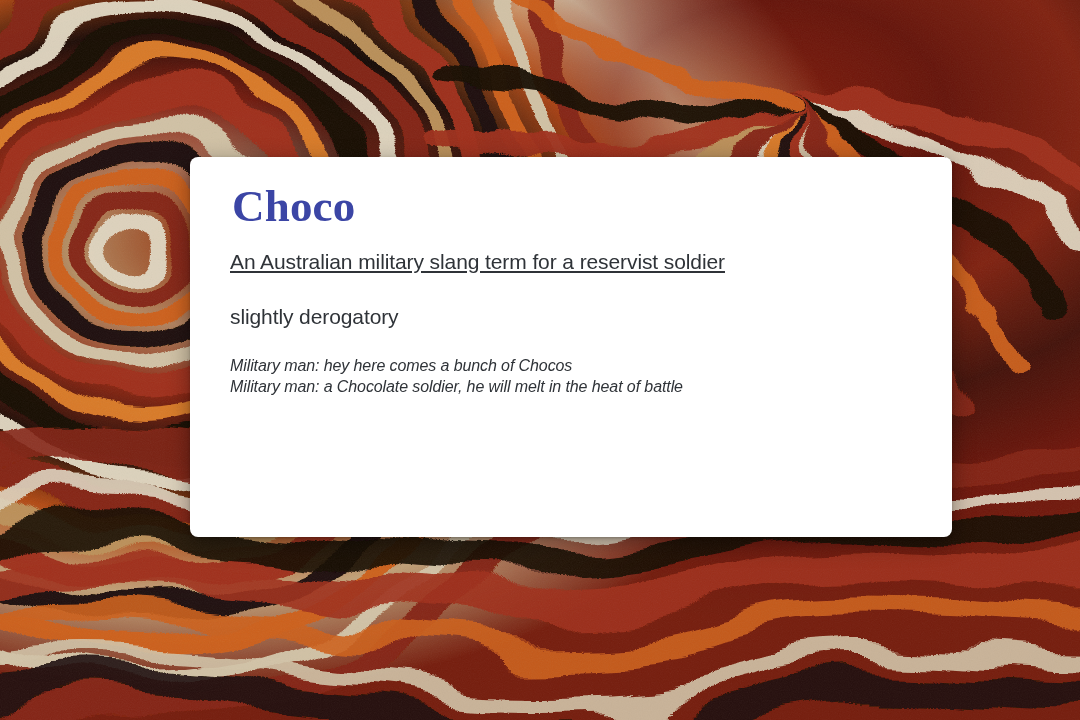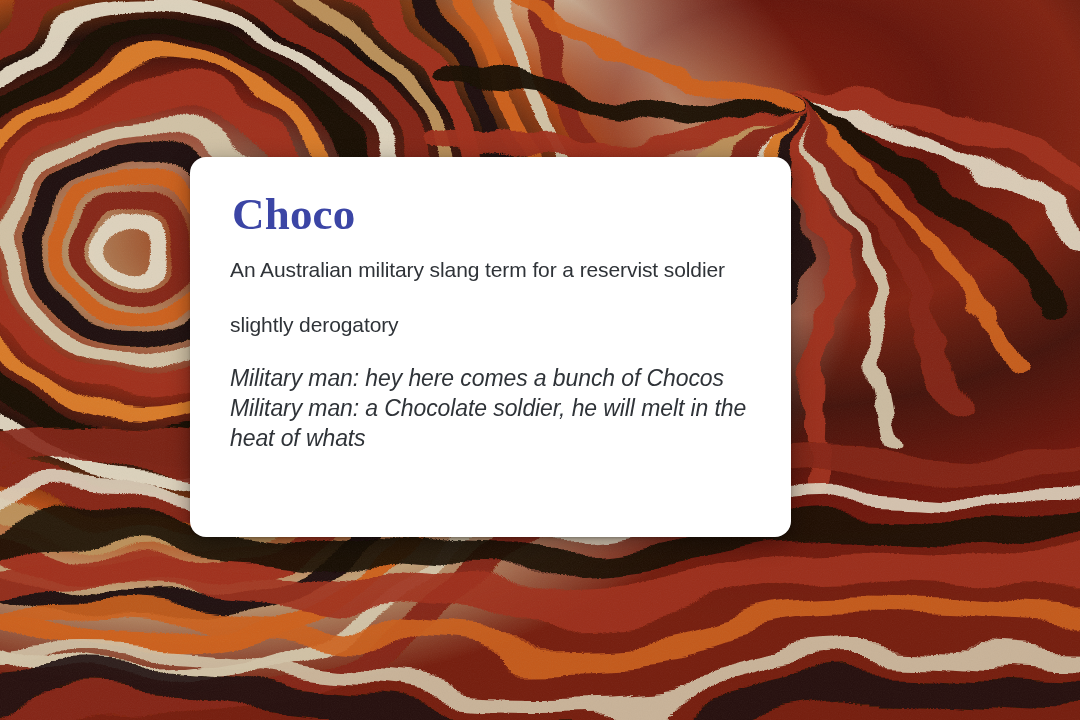--- a/index.html
+++ b/index.html
@@ -33,27 +33,27 @@
     width: 1088px;
     height: 728px;
     display: block;
   }
 
   
   #card {
     position: absolute;
     left: 190px;
     top: 157px;
-    width: 601px;
+    width: 762px;
     height: 380px;
     background: #ffffff;
-    border-radius: 16px;
+    border-radius: 8px;
     box-shadow: 0 6px 22px rgba(0,0,0,0.38), 0 1px 3px rgba(0,0,0,0.22);
     box-sizing: border-box;
-    padding: 34px 34px 18px 40px;
+    padding: 26px 34px 18px 40px;
     overflow: hidden;
   }
 
   #card-title {
     font-family: "Liberation Serif", serif;
     font-weight: bold;
     font-size: 45px;
     line-height: 1.06;
     color: #3b45a5;
     letter-spacing: 0.2px;
@@ -66,30 +66,31 @@
     color: #2f3338;
     font-size: 21px;
     line-height: 1.28;
     margin: 0;
     letter-spacing: -0.1px;
   }
 
   #definition-text {
     margin-top: 18px;
     max-width: 525px;
+    text-decoration: underline;
   }
 
   #tone-note {
     margin-top: 28px;
   }
 
   #example-block {
     margin-top: 26px;
     font-style: italic;
-    font-size: 23px;
+    font-size: 16px;
     line-height: 1.30;
     color: #2f3338;
     letter-spacing: -0.1px;
   }
   #example-block .ex-line {
     display: block;
     white-space: normal;
   }
 </style>
 </head>
@@ -202,18 +203,18 @@
   <div id="card">
 
     <h1 id="card-title">Choco</h1>
 
     <p id="definition-text" class="body-block">An Australian military slang term for a reservist soldier</p>
 
     <p id="tone-note" class="body-block">slightly derogatory</p>
 
     <div id="example-block">
       <span class="ex-line">Military man: hey here comes a bunch of Chocos</span>
-      <span class="ex-line">Military man: a Chocolate soldier, he will melt in the heat of whats</span>
+      <span class="ex-line">Military man: a Chocolate soldier, he will melt in the heat of battle</span>
     </div>
 
   </div>
 
 </div>
 
 </body></html>

